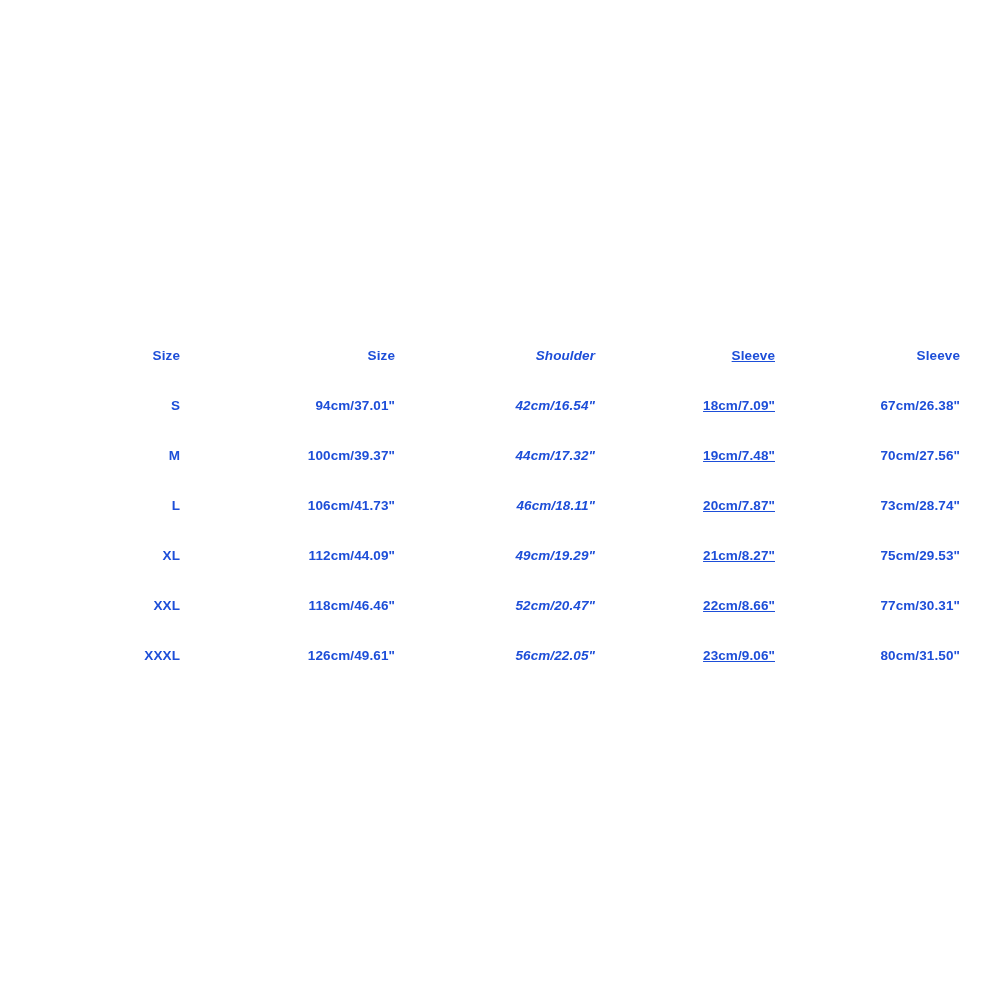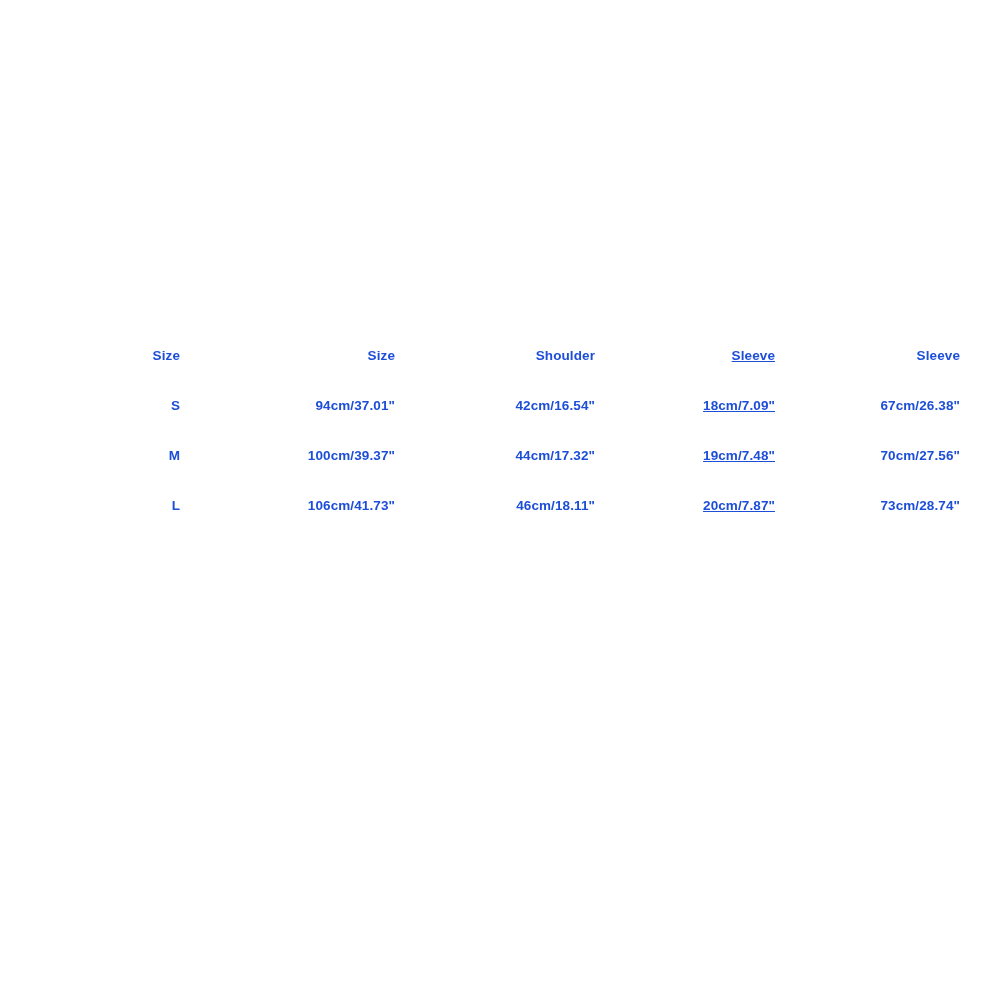--- a/index.html
+++ b/index.html
@@ -45,21 +45,21 @@
 
   
   col.col-size     { width: 160px; }
   col.col-bust     { width: 215px; }
   col.col-shoulder { width: 200px; }
   col.col-sleeve   { width: 180px; }
   col.col-length   { width: 185px; }
 
   th.h-size,  td.c-size     { text-align: center; }
   th.h-bust,  td.c-bust     { text-align: center; }
-  th.h-shoulder, td.c-shoulder { text-align: center; }
+  th.h-shoulder, td.c-shoulder { text-align: center; font-style: italic; }
   th.h-sleeve, td.c-sleeve  { text-align: center; text-decoration: underline; }
   th.h-length, td.c-length  { text-align: center; }
 </style>
 </head>
 <body>
 
 <div class="size-chart">
   <table class="size-table">
     <colgroup>
       <col class="col-size">
@@ -92,15 +92,36 @@
         <td class="c-sleeve">19cm/7.48"</td>
         <td class="c-length">70cm/27.56"</td>
       </tr>
       <tr>
         <td class="c-size">L</td>
         <td class="c-bust">106cm/41.73"</td>
         <td class="c-shoulder">46cm/18.11"</td>
         <td class="c-sleeve">20cm/7.87"</td>
         <td class="c-length">73cm/28.74"</td>
       </tr>
+      <tr>
+        <td class="c-size">XL</td>
+        <td class="c-bust">112cm/44.09"</td>
+        <td class="c-shoulder">49cm/19.29"</td>
+        <td class="c-sleeve">21cm/8.27"</td>
+        <td class="c-length">75cm/29.53"</td>
+      </tr>
+      <tr>
+        <td class="c-size">XXL</td>
+        <td class="c-bust">118cm/46.46"</td>
+        <td class="c-shoulder">52cm/20.47"</td>
+        <td class="c-sleeve">22cm/8.66"</td>
+        <td class="c-length">77cm/30.31"</td>
+      </tr>
+      <tr>
+        <td class="c-size">XXXL</td>
+        <td class="c-bust">126cm/49.61"</td>
+        <td class="c-shoulder">56cm/22.05"</td>
+        <td class="c-sleeve">23cm/9.06"</td>
+        <td class="c-length">80cm/31.50"</td>
+      </tr>
     </tbody>
   </table>
 </div>
 
 </body></html>

